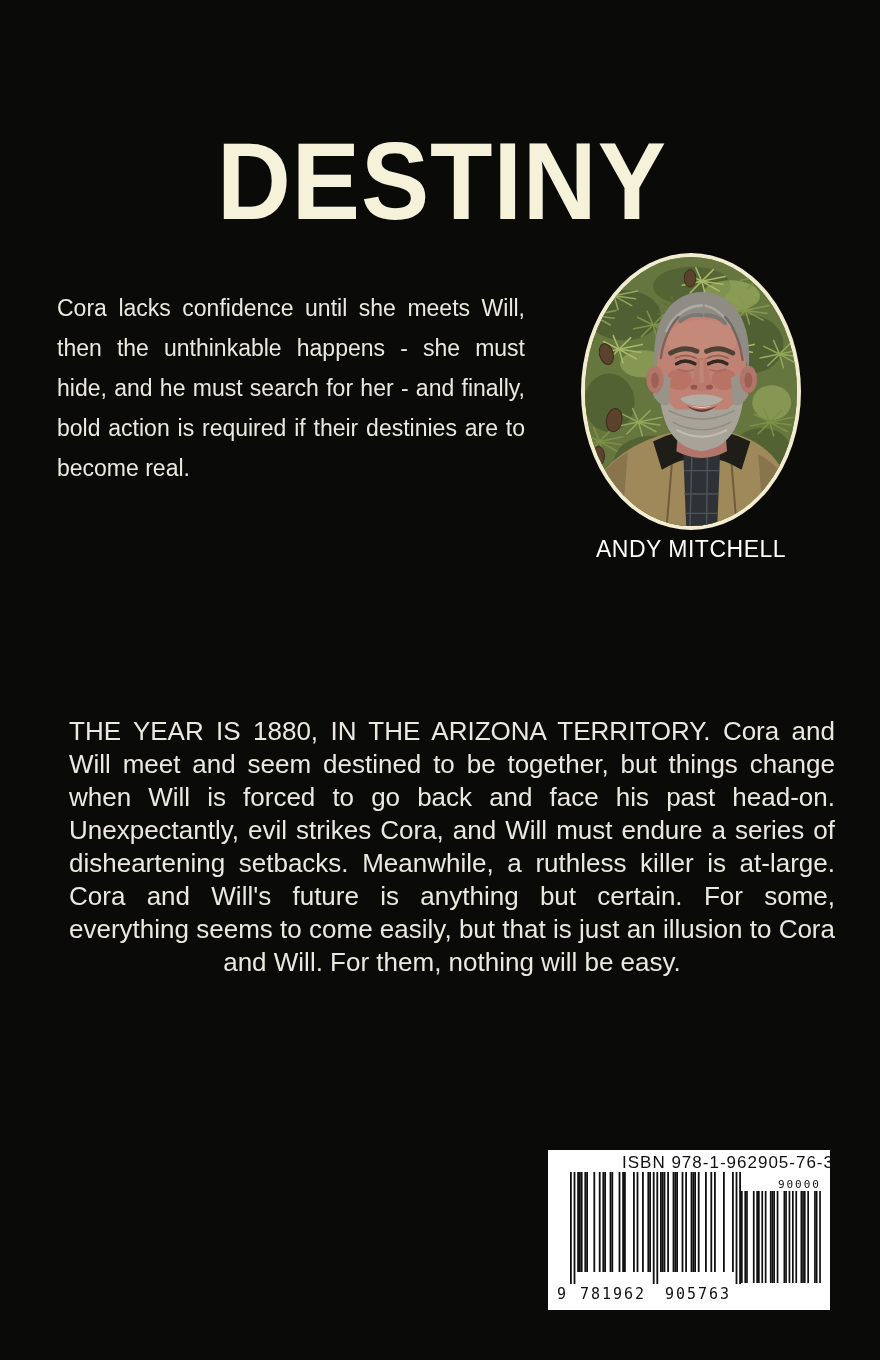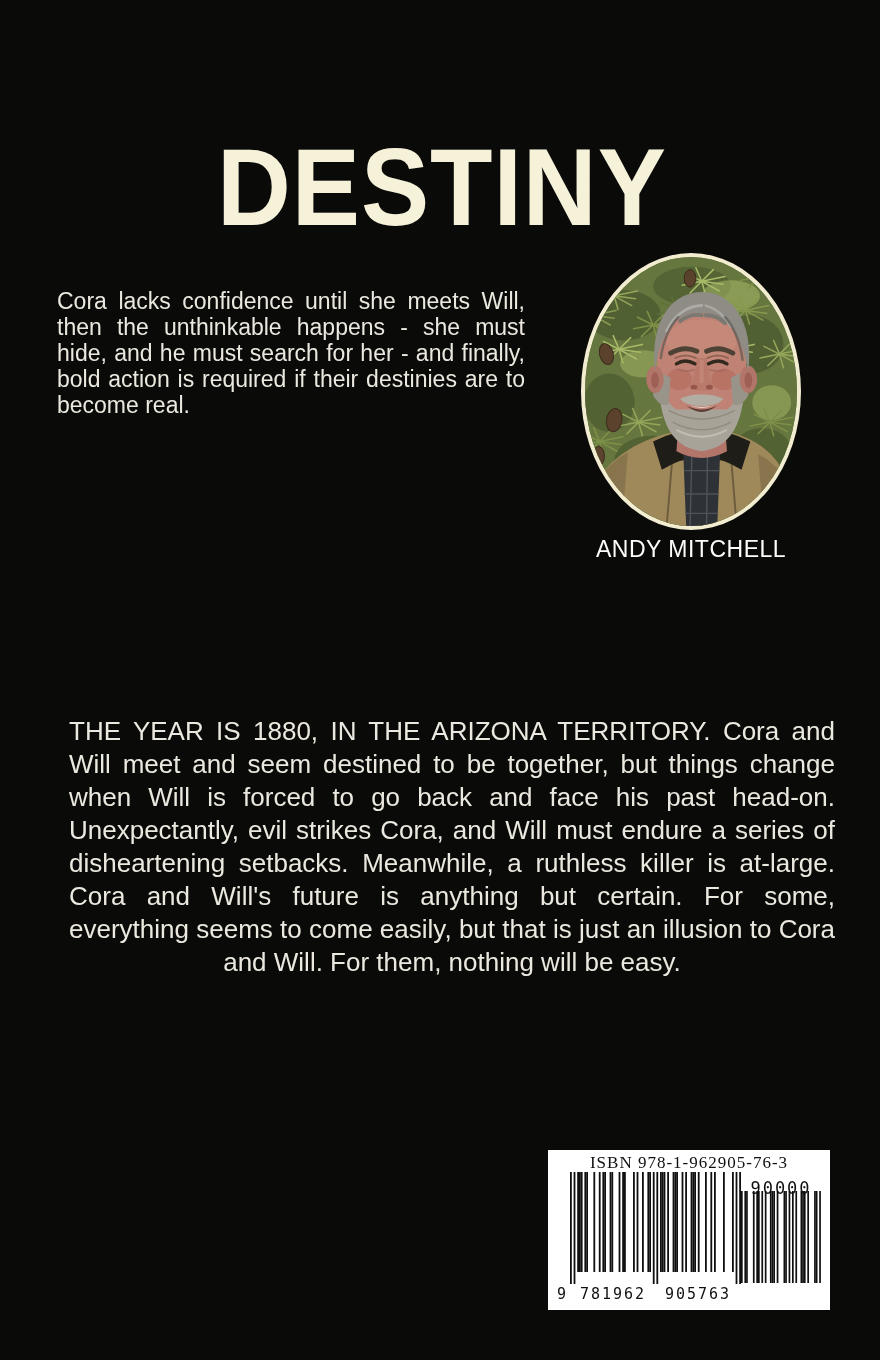--- a/index.html
+++ b/index.html
@@ -14,40 +14,40 @@
     background: #0a0a08;
     overflow: hidden;
     font-family: "Liberation Sans", sans-serif;
   }
   .title {
     position: absolute;
     top: 114px;
     left: 4px;
     right: 0;
     text-align: center;
-    margin: 18px;
+    margin: 12px;
     font-size: 110px;
     line-height: 1;
     font-weight: bold;
     color: #f6f2da;
     letter-spacing: 1px;
   }
   .title span {
     display: inline-block;
     transform: scaleX(0.93);
     transform-origin: 50% 50%;
   }
   .tagline {
     position: absolute;
     left: 57px;
     top: 288px;
     width: 468px;
     margin: 0;
     font-size: 23px;
-    line-height: 26px;
+    line-height: 40px;
     color: #ebe9df;
     text-align: justify;
   }
   .photo-frame {
     position: absolute;
     left: 581px;
     top: 253px;
     width: 220px;
     height: 277px;
     border: 4px solid #f2ecd0;
@@ -87,39 +87,40 @@
     width: 282px;
     height: 160px;
     background: #ffffff;
   }
   .isbn-label {
     position: absolute;
     top: 3px;
     left: 0;
     width: 100%;
     text-align: center;
-    font-family: Liberation Serif, serif;
+    font-family: Liberation Sans, sans-serif;
     font-size: 17px;
     letter-spacing: 1px;
     color: #101010;
     white-space: nowrap;
+    padding-left: 39px;
   }
   .ean13-svg {
     position: absolute;
     left: 10px;
     top: 22px;
   }
   .price-code {
     position: absolute;
     left: 193px;
     top: 28px;
     width: 80px;
-    text-align: center;
+    text-align: right;
     font-family: "DejaVu Sans Mono", monospace;
-    font-size: 17px;
+    font-size: 11px;
     letter-spacing: 2px;
     color: #101010;
   }
   .ean5-svg {
     position: absolute;
     left: 193px;
     top: 41px;
   }
   .bc-digit {
     font-family: "DejaVu Sans Mono", monospace;

